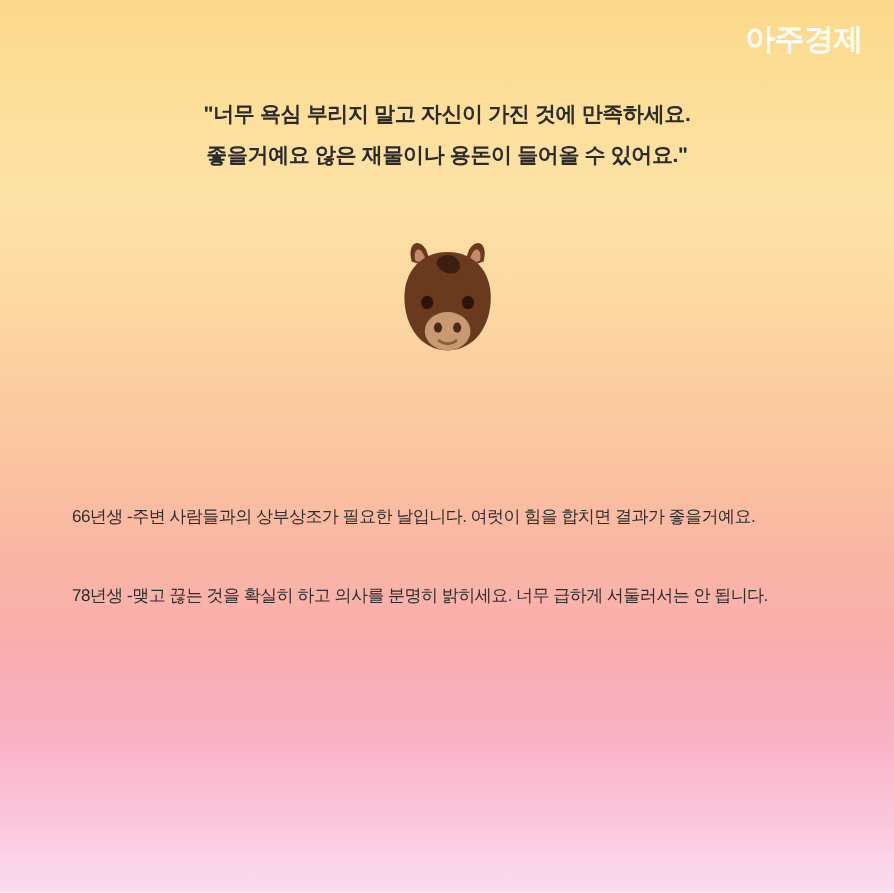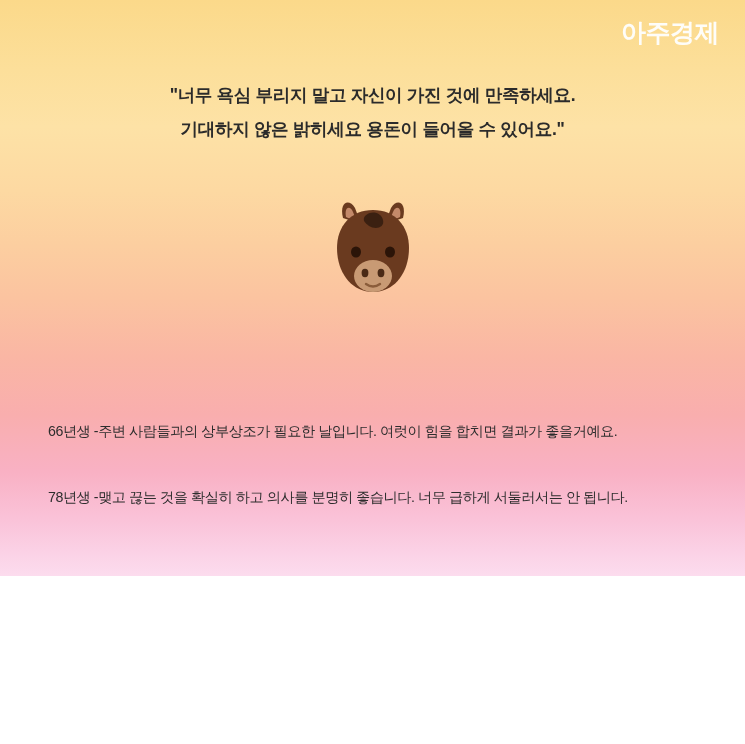--- a/index.html
+++ b/index.html
@@ -8,21 +8,21 @@
   }
   body {
     width: 745px;
     height: 744px;
     font-family: "Liberation Sans", sans-serif;
     overflow: hidden;
   }
   .card {
     position: relative;
     width: 745px;
-    height: 576px;
+    height: 744px;
     box-sizing: border-box;
     background: linear-gradient(180deg,
         #fbd98a 0%,
         #fcdf9a 12%,
         #fde2a6 22%,
         #fdd9a2 33%,
         #fccfa0 42%,
         #fbc3a0 52%,
         #fab6a4 62%,
         #f9aeae 72%,
@@ -62,21 +62,21 @@
     left: 0;
     width: 745px;
     text-align: center;
   }
   .horse-svg {
     display: inline-block;
   }
   .fortunes {
     position: absolute;
     top: 420px;
-    left: 48px;
+    left: 60px;
     width: 660px;
   }
   .fortune-row {
     font-size: 14.2px;
     line-height: 22px;
     color: #2d2d2d;
     letter-spacing: -0.45px;
     margin-bottom: 44px;
     white-space: nowrap;
   }
@@ -92,21 +92,21 @@
 </style>
 </head>
 <body>
 
 <div class="card">
 
   <div class="watermark">아주경제</div>
 
   <div class="quote">
     <div class="quote-line">"너무 욕심 부리지 말고 자신이 가진 것에 만족하세요.</div>
-    <div class="quote-line">기대하지 않은 밝히세요 용돈이 들어올 수 있어요."</div>
+    <div class="quote-line">좋을거예요 않은 재물이나 용돈이 들어올 수 있어요."</div>
   </div>
 
   <div class="emoji-wrap">
     <svg class="horse-svg" width="96" height="110" viewBox="0 0 96 110" xmlns="http://www.w3.org/2000/svg">
 
       <path d="M18 22 C14 6, 24 2, 30 12 L36 28 Z" fill="#6a3a1f"></path>
       <path d="M78 22 C82 6, 72 2, 66 12 L60 28 Z" fill="#6a3a1f"></path>
       <path d="M21 21 C19 11, 25 9, 28 16 L32 26 Z" fill="#c48a6a"></path>
       <path d="M75 21 C77 11, 71 9, 68 16 L64 26 Z" fill="#c48a6a"></path>
 
@@ -124,17 +124,17 @@
       <ellipse cx="31" cy="56" rx="5" ry="5.6" fill="#2b1408"></ellipse>
       <ellipse cx="65" cy="56" rx="5" ry="5.6" fill="#2b1408"></ellipse>
     </svg>
   </div>
 
   <div class="fortunes">
     <div class="fortune-row">
       <span class="fortune-year">66년생 -</span><span class="fortune-text">주변 사람들과의 상부상조가 필요한 날입니다. 여럿이 힘을 합치면 결과가 좋을거예요.</span>
     </div>
     <div class="fortune-row">
-      <span class="fortune-year">78년생 -</span><span class="fortune-text">맺고 끊는 것을 확실히 하고 의사를 분명히 좋습니다. 너무 급하게 서둘러서는 안 됩니다.</span>
+      <span class="fortune-year">78년생 -</span><span class="fortune-text">맺고 끊는 것을 확실히 하고 의사를 분명히 밝히세요. 너무 급하게 서둘러서는 안 됩니다.</span>
     </div>
   </div>
 
 </div>
 
 </body></html>

